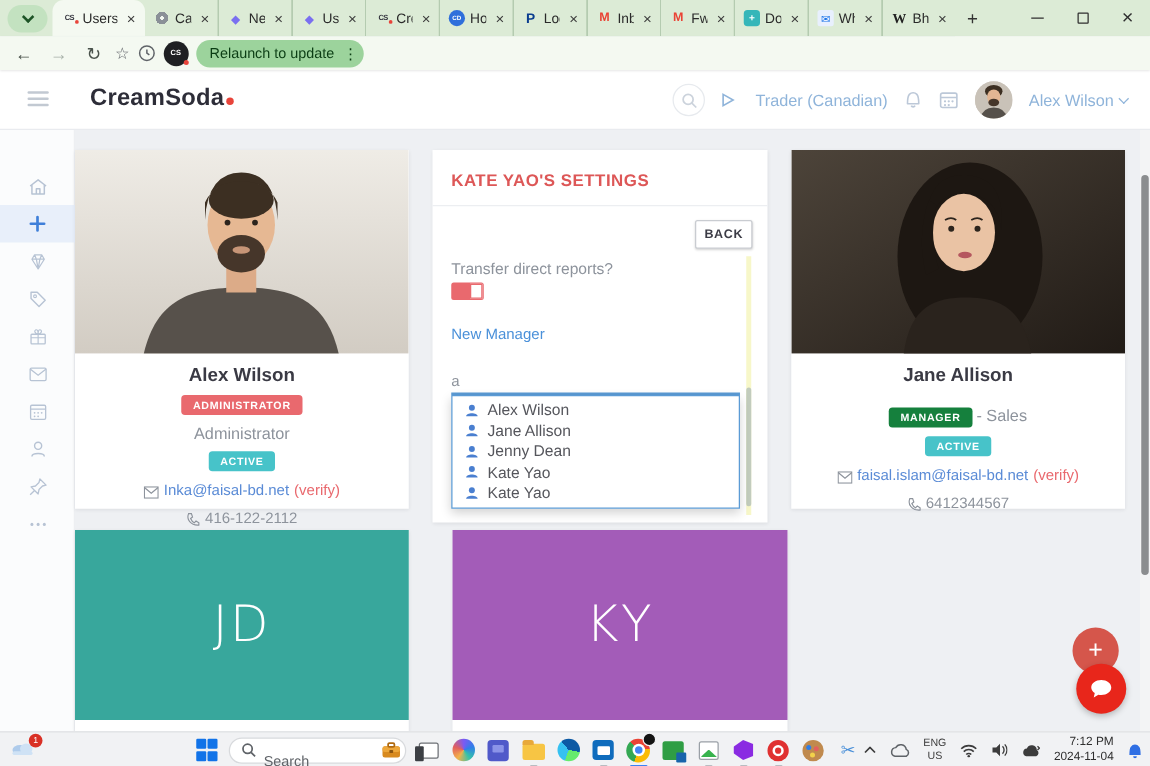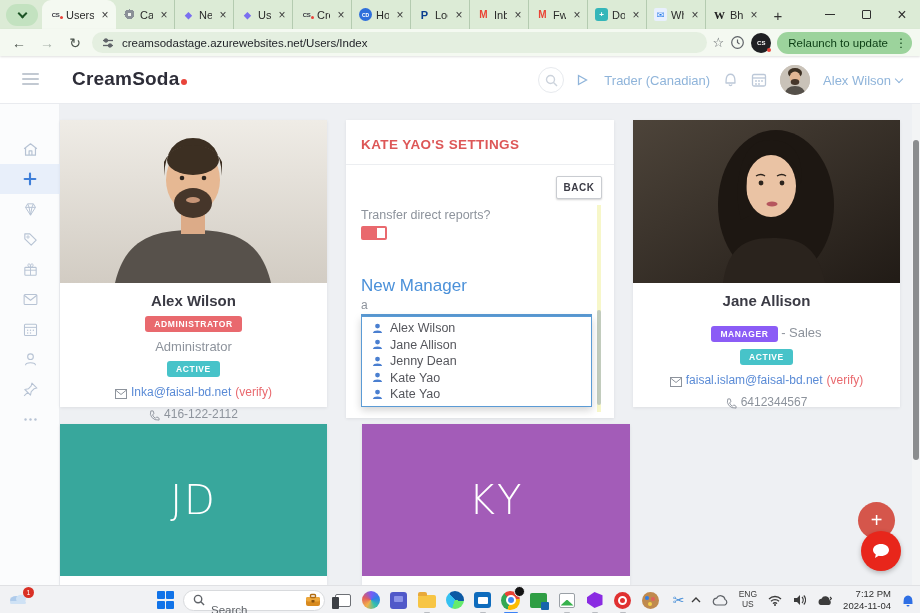--- a/index.html
+++ b/index.html
@@ -97,21 +97,21 @@
 
   .card { position:absolute; background:#fff; box-shadow:0 1px 3px rgba(25,30,40,.08); }
   .photo { width:100%; height:163px; overflow:hidden; }
   .photo svg { display:block; }
   .cardinfo { text-align:center; padding-top:9px; }
   .cardname { font-size:15px; font-weight:bold; color:#3a3a44; }
   .badge { display:inline-block; font-size:8.5px; font-weight:bold; color:#fff; letter-spacing:.6px;
     padding:3px 9px; border-radius:3px; margin-top:7px; }
   .badge.red { background:#e9696e; }
   .badge.teal { background:#47c3c9; }
-  .badge.blue { background:#8b5cf6; }
+  .badge.blue { background:#15803d; }
   .roletext { font-size:13px; color:#8d939c; margin-top:7px; }
   .deptline { font-size:13px; color:#8d939c; margin-top:16px; }
   .deptline .badge { margin-top:0; vertical-align:middle; }
   .contact { font-size:12px; color:#8d939c; margin-top:8px; display:flex; align-items:flex-end;
     justify-content:center; gap:4px; }
   .email-link { color:#5a8bd6; }
   .verify { color:#e9696e; }
 
   .initialcard { display:flex; flex-direction:column; }
   .initialblock { height:152px; display:flex; align-items:center; justify-content:center;
@@ -126,21 +126,21 @@
     letter-spacing:.4px; border-bottom:1px solid #eceef1; }
   .backbtn { position:absolute; top:56px; right:12px; width:46px; height:23px; background:#fff;
     border:1px solid #c9ccd1; border-radius:2px; box-shadow:0 1px 2px rgba(0,0,0,.18);
     font-size:10px; font-weight:bold; color:#3c3c46; display:flex; align-items:center;
     justify-content:center; letter-spacing:.5px; }
   .transfer-label { position:absolute; left:15px; top:88px; font-size:12.5px; color:#8d939c; }
   .toggle { position:absolute; left:15px; top:106px; width:26px; height:14px; background:#e9696e;
     border-radius:2px; }
   .toggle .knob { position:absolute; right:1px; top:1px; width:10px; height:12px; background:#fff;
     border:1px solid #e9696e; }
-  .nm-label { position:absolute; left:15px; top:156px; font-size:17px; color:#4a90d9; }
+  .nm-label { position:absolute; left:15px; top:140px; font-size:12px; color:#4a90d9; }
   .nm-input { position:absolute; left:15px; top:176px; width:231px; height:20px; border:none;
     outline:none; border-bottom:2px solid #5b9bd5; background:transparent; font-size:12px;
     color:#8d939c; font-family:"Liberation Sans",sans-serif; }
   .dropdown { position:absolute; left:15px; top:196px; width:231px; background:#fff;
     border:1px solid #5b9bd5; box-shadow:0 3px 8px rgba(0,0,0,.18); z-index:6; padding:3px 0; }
   .dd-item { display:flex; align-items:center; gap:7px; padding:2px 10px; height:16.5px;
     font-size:12.5px; color:#55565c; }
   .dd-item svg { flex:0 0 auto; }
   .ystrip { position:absolute; right:13px; top:85px; bottom:6px; width:4px; background:#f7f7c9; }
   .ythumb { position:absolute; right:13px; top:190px; width:4px; height:95px; background:#c2ccbd;
@@ -290,31 +290,20 @@
           <span class="maxbox"></span>
         </div>
       <div class="winbtn close"></div>
     </div>
   </div>
 
   <div class="addrbar">
     <span class="navbtn">←</span>
     <span class="navbtn fwd">→</span>
     <span class="navbtn">↻</span>
-    <div class="urlpill">
-      <svg width="12" height="12" viewBox="0 0 12 12">
-        <g stroke="#5f6368" stroke-width="1.3" fill="none">
-          <line x1="1" y1="3.5" x2="11" y2="3.5"></line>
-            <circle cx="4" cy="3.5" r="1.5" fill="#5f6368"></circle>
-          <line x1="1" y1="8.5" x2="11" y2="8.5"></line>
-            <circle cx="8" cy="8.5" r="1.5" fill="#5f6368"></circle>
-        </g>
-      </svg>
-      <span class="url-text">creamsodastage.azurewebsites.net/Users/Index</span>
-    </div>
     <span class="addr-ico">☆</span>
     <span class="addr-ico">
       <svg width="15" height="15" viewBox="0 0 15 15">
           <circle cx="7.5" cy="7.5" r="5.8" fill="none" stroke="#5f6368" stroke-width="1.2"></circle>
           <path d="M7.5 4.5 v3 l2 1.4" fill="none" stroke="#5f6368" stroke-width="1.2"></path>
         </svg>
     </span>
     <span class="profile-chip">CS</span>
     <div class="relaunch">
       <span class="relaunch-label">Relaunch to update</span>

